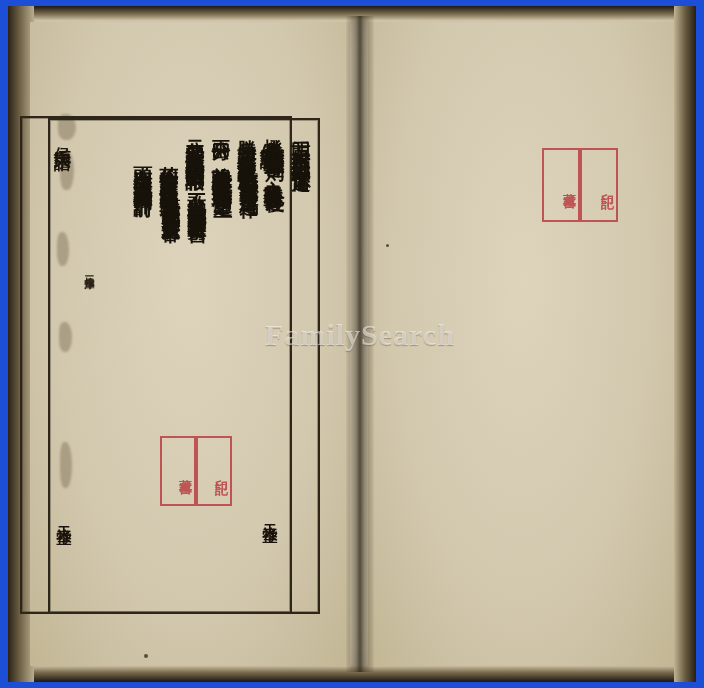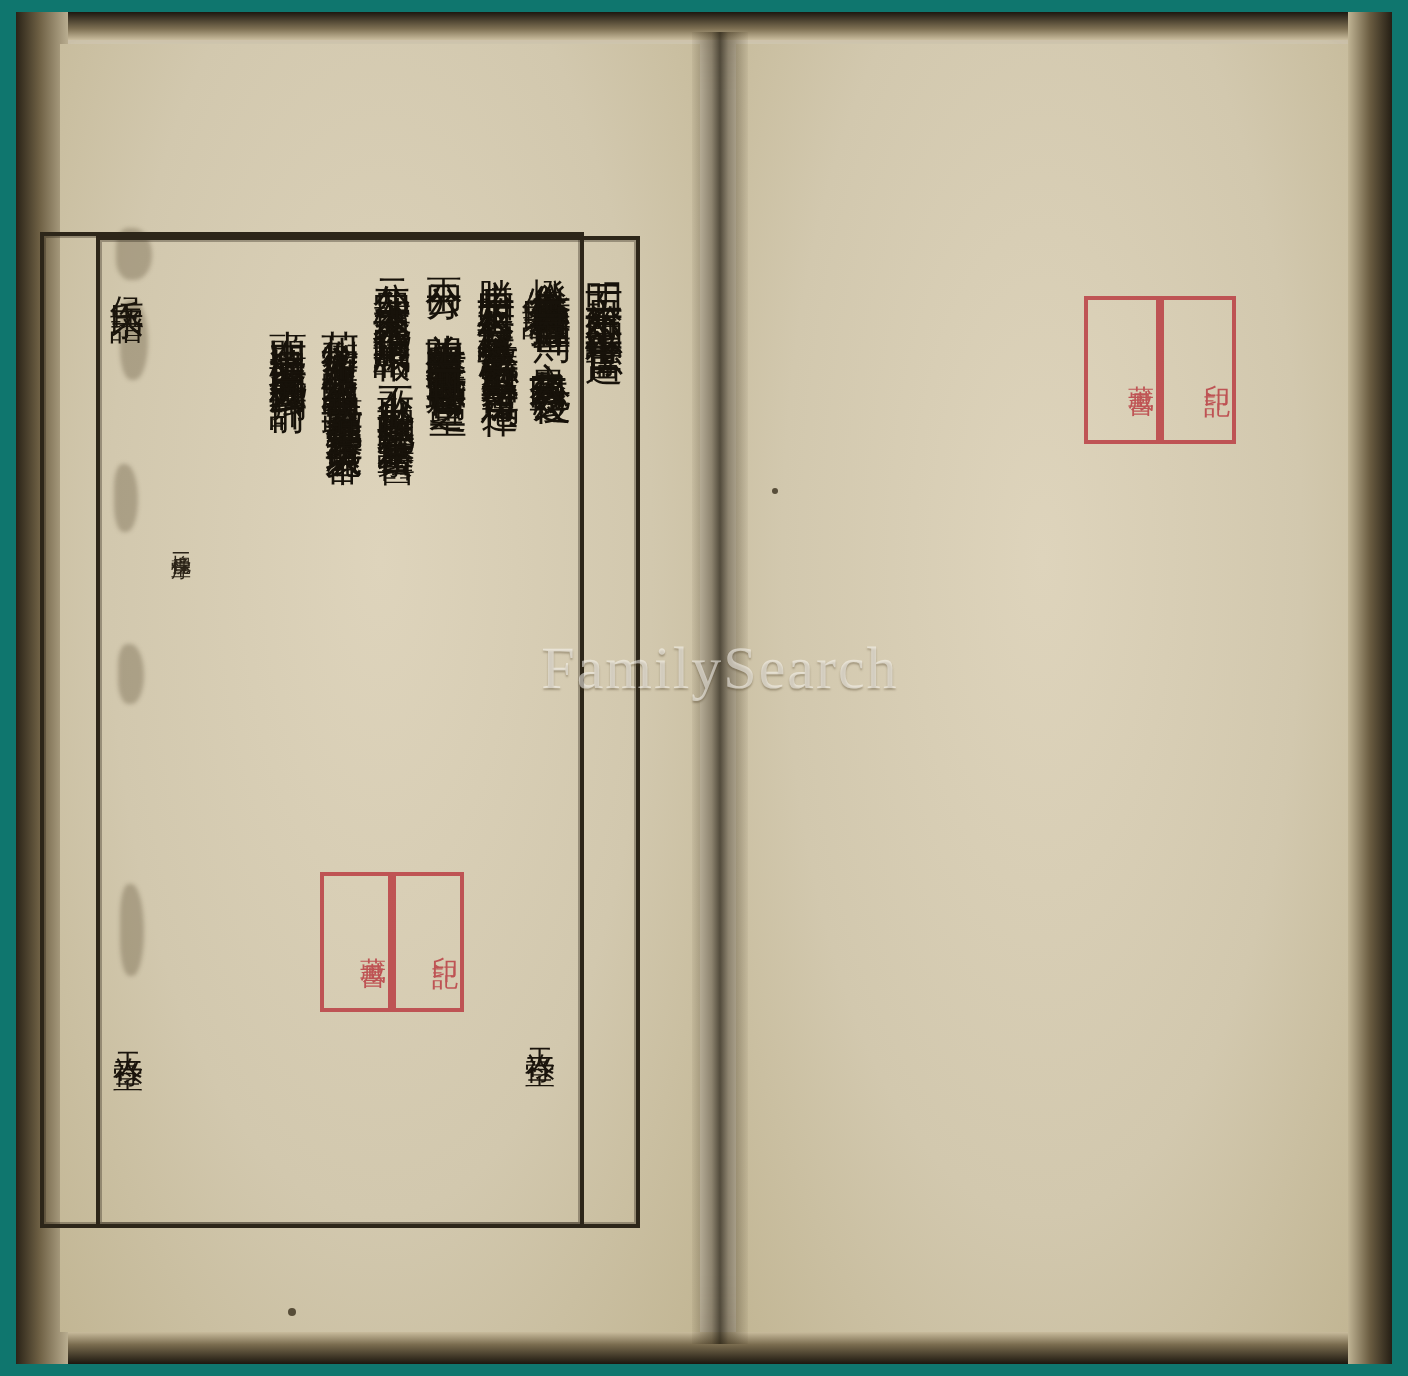--- a/index.html
+++ b/index.html
@@ -11,22 +11,23 @@
     width: 704px;
     height: 688px;
     overflow: hidden;
     font-family: "DejaVu Serif", serif;
   }
 
   #page {
     position: relative;
     width: 704px;
     height: 688px;
-    background: #0f766e;
+    background: #1d4ed8;
     overflow: hidden;
+    font-weight: bold;
   }
 
   
   .book {
     position: absolute;
     left: 8px;
     top: 6px;
     width: 688px;
     height: 676px;
     background: #d8cfb8;

